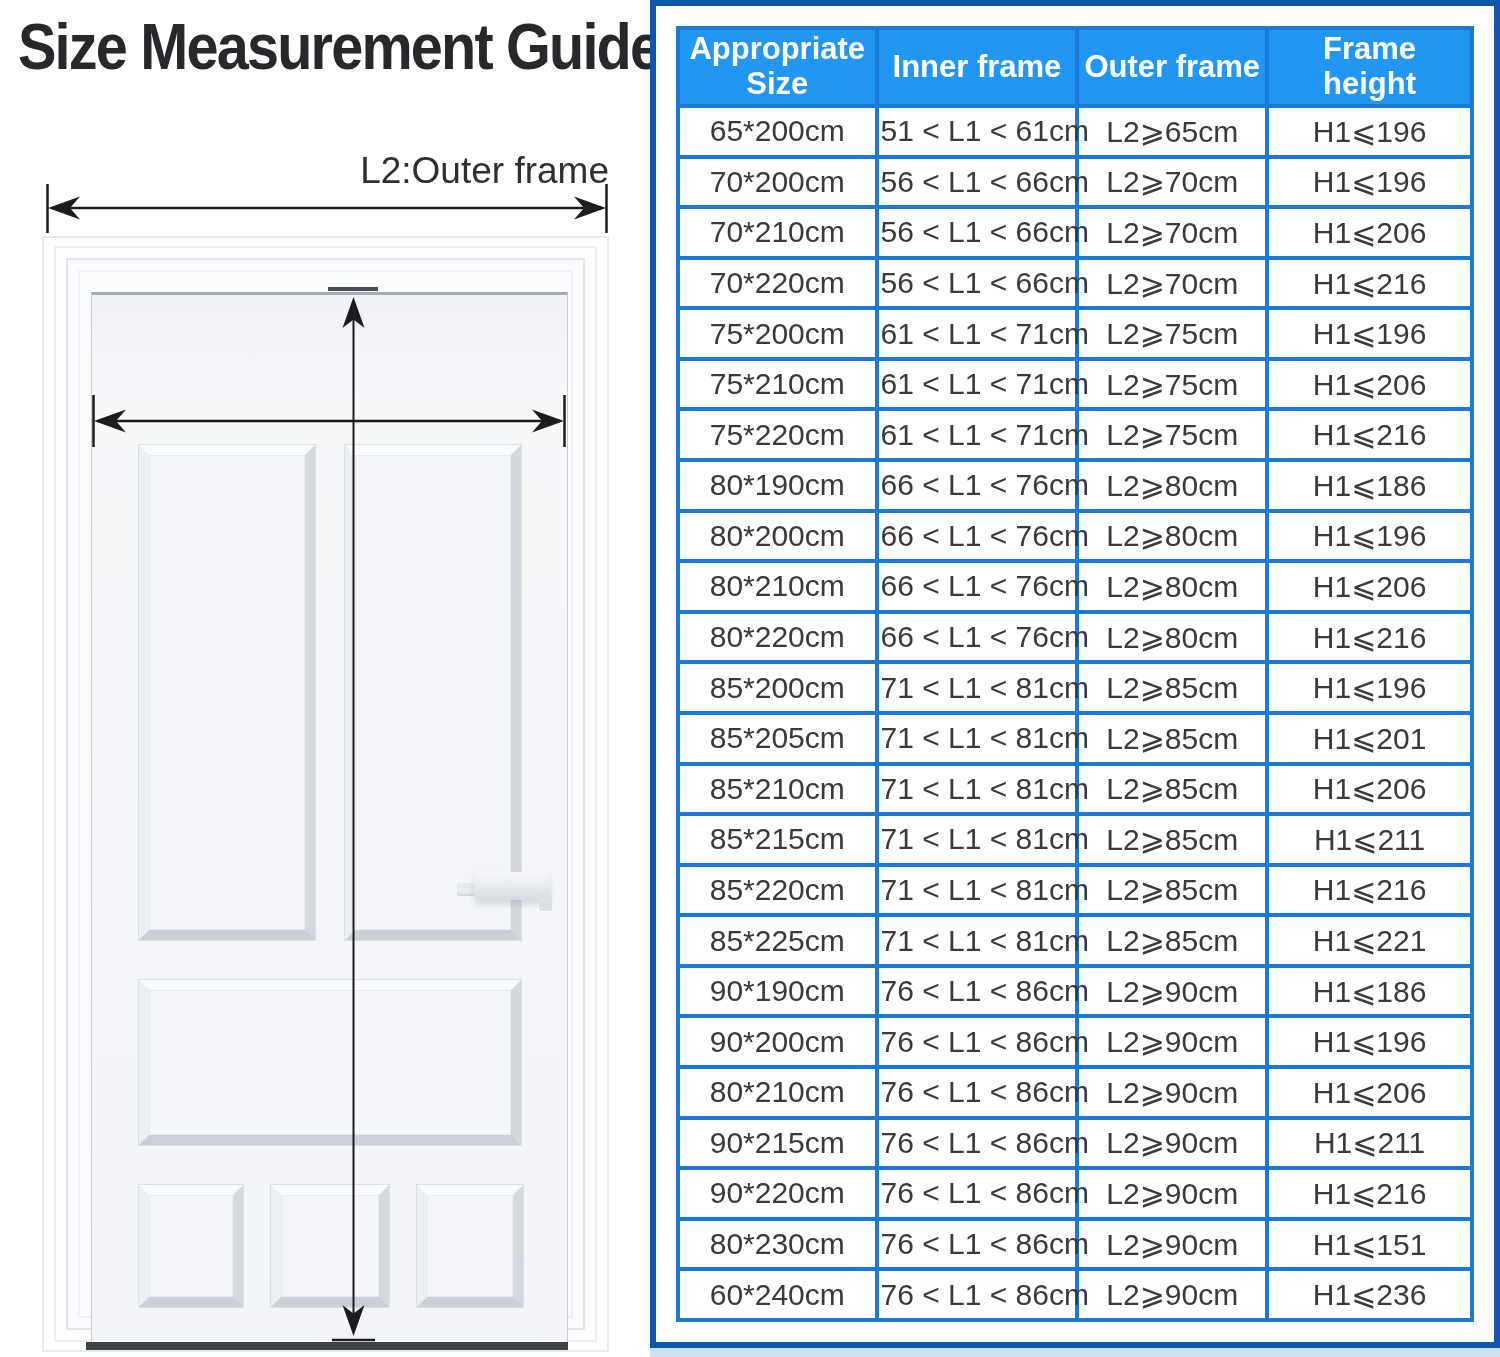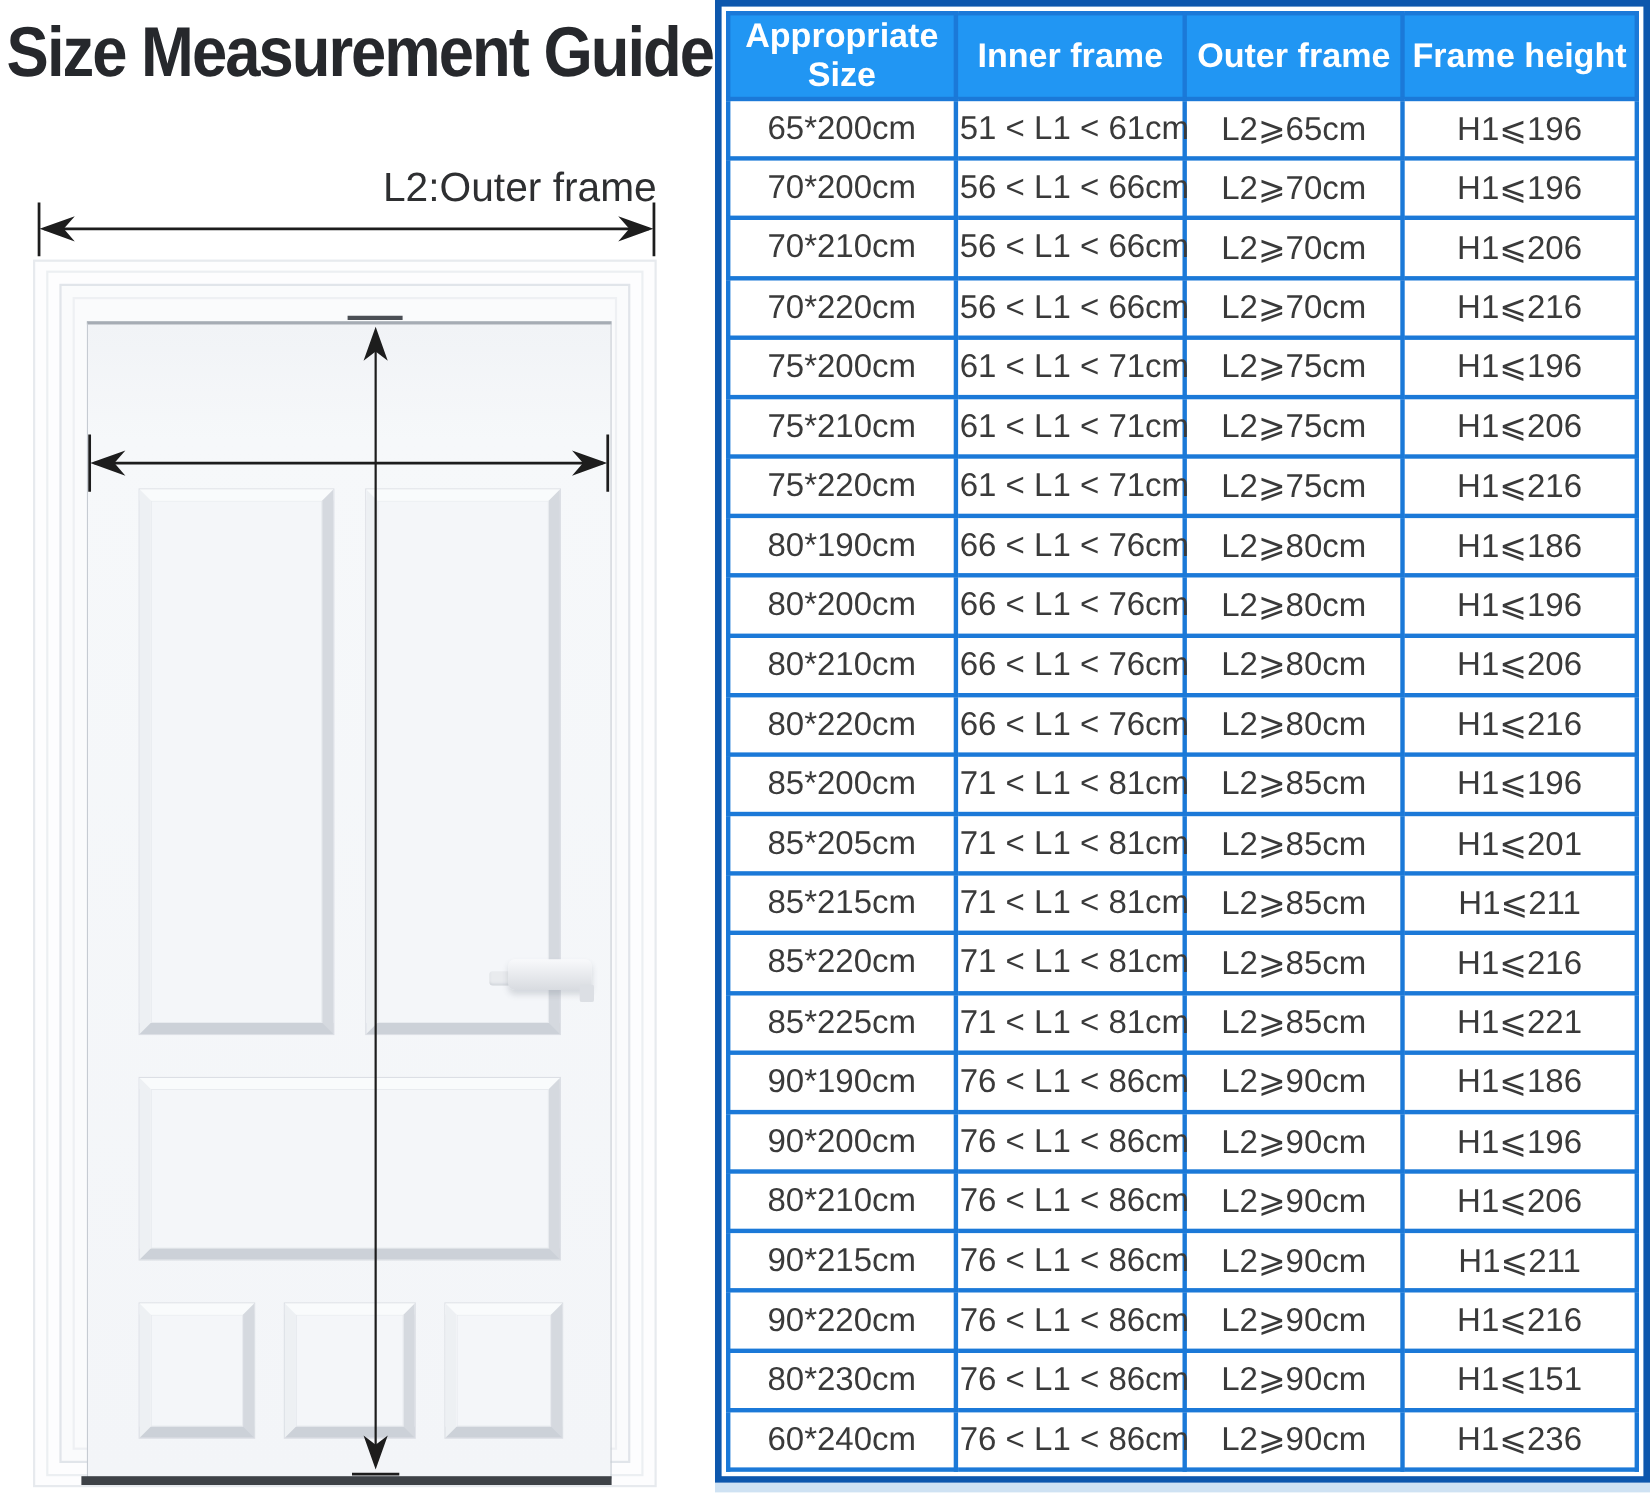--- a/index.html
+++ b/index.html
@@ -8,21 +8,21 @@
     --outer-border:#0d57ad;
     --header-text:#ffffff;
     --cell-text:#3a3a3a;
     --ink:#1d1d1d;
   }
   *{margin:0;padding:0;box-sizing:border-box;}
   body{background:#ffffff;font-family:"Liberation Sans","DejaVu Sans",sans-serif;}
   .page{position:relative;width:1500px;height:1357px;background:#ffffff;overflow:hidden;}
 
   
-  .left-pane{position:absolute;left:4px;top:0;width:630px;height:1357px;}
+  .left-pane{position:absolute;left:16px;top:0;width:630px;height:1357px;}
   .page-title{
     position:absolute;left:2px;top:10px;width:700px;
     font-size:64px;font-weight:800;letter-spacing:-2px;color:#26282c;
     transform:scaleX(0.90);transform-origin:left top;white-space:nowrap;
   }
   .dim-label{position:absolute;color:#2e2f31;font-size:37px;font-weight:400;white-space:nowrap;}
   .l2-label{left:26px;top:150px;width:567px;text-align:right;}
   .l1-label{left:97px;top:324px;}
   .h1-label{left:341px;top:636px;writing-mode:vertical-rl;letter-spacing:1px;}
 
@@ -51,21 +51,21 @@
   .handle-lever{position:absolute;left:382px;top:577px;width:76px;height:28px;border-radius:6px;
     background:linear-gradient(180deg,#f8f9fb,#d8dbe0);box-shadow:0 4px 6px rgba(60,70,90,.18);}
   .handle-pin{position:absolute;left:447px;top:600px;width:13px;height:16px;background:#dcdfe4;border-radius:2px;}
   .threshold{position:absolute;left:70px;top:1342px;width:482px;height:8px;background:#3e4247;}
 
   .arrow-layer{position:absolute;left:0;top:0;width:655px;height:1357px;z-index:5;pointer-events:none;}
 
   
   .table-wrap{
     position:absolute;left:650px;top:0;width:850px;height:1348px;
-    background:#ffffff;border:6px solid var(--outer-border);padding:4px;
+    background:#ffffff;border:6px solid var(--outer-border);padding:20px;
   }
   table.size-table{width:100%;height:100%;border-collapse:collapse;table-layout:fixed;}
   table.size-table th{
     background:var(--header-bg);color:var(--header-text);
     font-size:31px;font-weight:700;line-height:1.12;
     border:4px solid var(--grid);height:78px;vertical-align:middle;text-align:center;
     padding:2px 4px;
   }
   table.size-table td{
     background:#ffffff;color:var(--cell-text);
@@ -212,20 +212,26 @@
             <td>L2⩾85cm</td>
             <td>H1⩽196</td>
           </tr>
           <tr>
             <td>85*205cm</td>
             <td>71 &lt; L1 &lt; 81cm</td>
             <td>L2⩾85cm</td>
             <td>H1⩽201</td>
           </tr>
           <tr>
+            <td>85*210cm</td>
+            <td>71 &lt; L1 &lt; 81cm</td>
+            <td>L2⩾85cm</td>
+            <td>H1⩽206</td>
+          </tr>
+          <tr>
             <td>85*215cm</td>
             <td>71 &lt; L1 &lt; 81cm</td>
             <td>L2⩾85cm</td>
             <td>H1⩽211</td>
           </tr>
           <tr>
             <td>85*220cm</td>
             <td>71 &lt; L1 &lt; 81cm</td>
             <td>L2⩾85cm</td>
             <td>H1⩽216</td>

